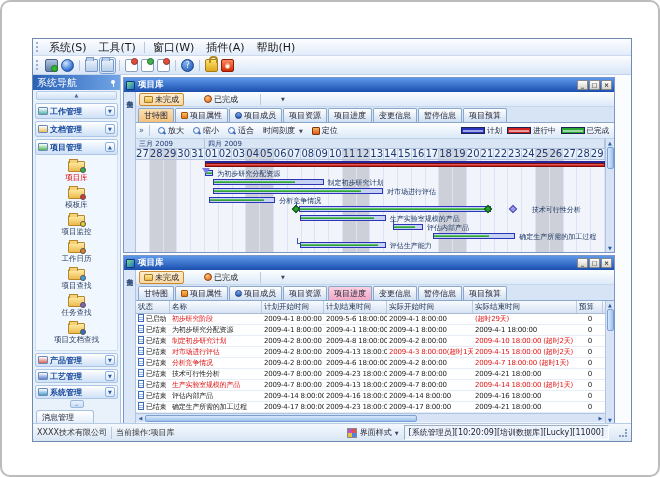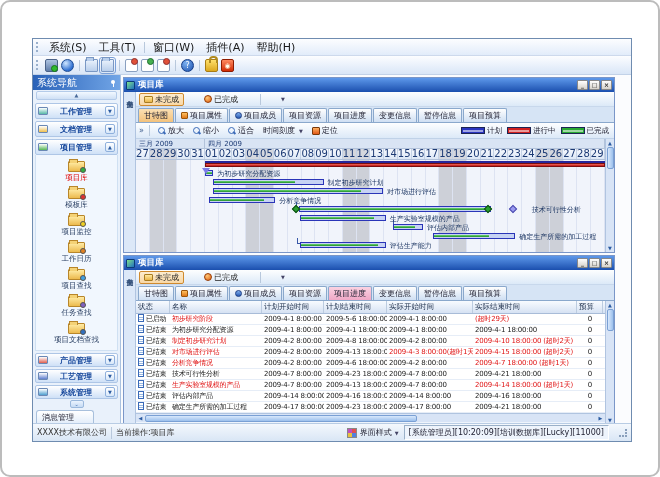--- a/index.html
+++ b/index.html
@@ -49,21 +49,21 @@
   .sidebar { width:88px; flex:0 0 88px; background:#e9f1fb; border-right:1px solid #aac2e0;
     display:flex; flex-direction:column; overflow:hidden; }
   .nav-header { height:15px; flex:0 0 15px; background:linear-gradient(90deg,#2a62b8,#71a5e6);
     color:#fff; font-size:10px; display:flex; align-items:center; justify-content:space-between; padding:0 4px; }
   .pin { width:6px; height:6px; position:relative; }
   .pin::before { content:""; position:absolute; left:1px; top:0; width:4px; height:4px; background:#fff; border-radius:50%; }
   .pin::after { content:""; position:absolute; left:2.5px; top:3px; width:1px; height:4px; background:#fff; }
   .collapse-strip { height:9px; flex:0 0 9px; margin:1px 3px; background:linear-gradient(#f2f8ff,#cfe0f5);
     border:1px solid #b4cbe9; border-radius:2px; text-align:center; font-size:5px; line-height:7px; color:#4a6a9a; }
   .sb-group { height:16px; flex:0 0 16px; margin:2px 2px 0; background:linear-gradient(#ffffff,#cfe1f7);
-    border:1px solid #aec6e6; border-radius:2px; display:flex; align-items:center; gap:12px; padding:0 2px;
+    border:1px solid #aec6e6; border-radius:2px; display:flex; align-items:center; gap:2px; padding:0 2px;
     color:#17489c; font-size:8px; font-weight:bold; }
   .sb-group.small { height:14px; flex-basis:14px; }
   .sb-gico { width:10px; height:8px; flex:0 0 10px; border-radius:1px; border:1px solid #6a88b4; }
   .sb-glabel { flex:1; overflow:hidden; white-space:nowrap; }
   .sb-chev { width:10px; height:10px; flex:0 0 10px; background:linear-gradient(#fff,#d8e8fa); border:1px solid #8fb0dc;
     border-radius:2px; font-size:5px; line-height:8px; text-align:center; color:#2a5aa0; }
   .sb-items { background:#f1f7fe; margin:0 2px; border:1px solid #cfe0f2; border-top:none;
     display:flex; flex-direction:column; align-items:center; padding:3px 0; }
   .sb-item { height:27px; flex:0 0 27px; display:flex; flex-direction:column; align-items:center; justify-content:center; gap:1px; width:100%; }
   .fold { width:17px; height:11px; position:relative; background:linear-gradient(#ffeca6,#ecba4e);

